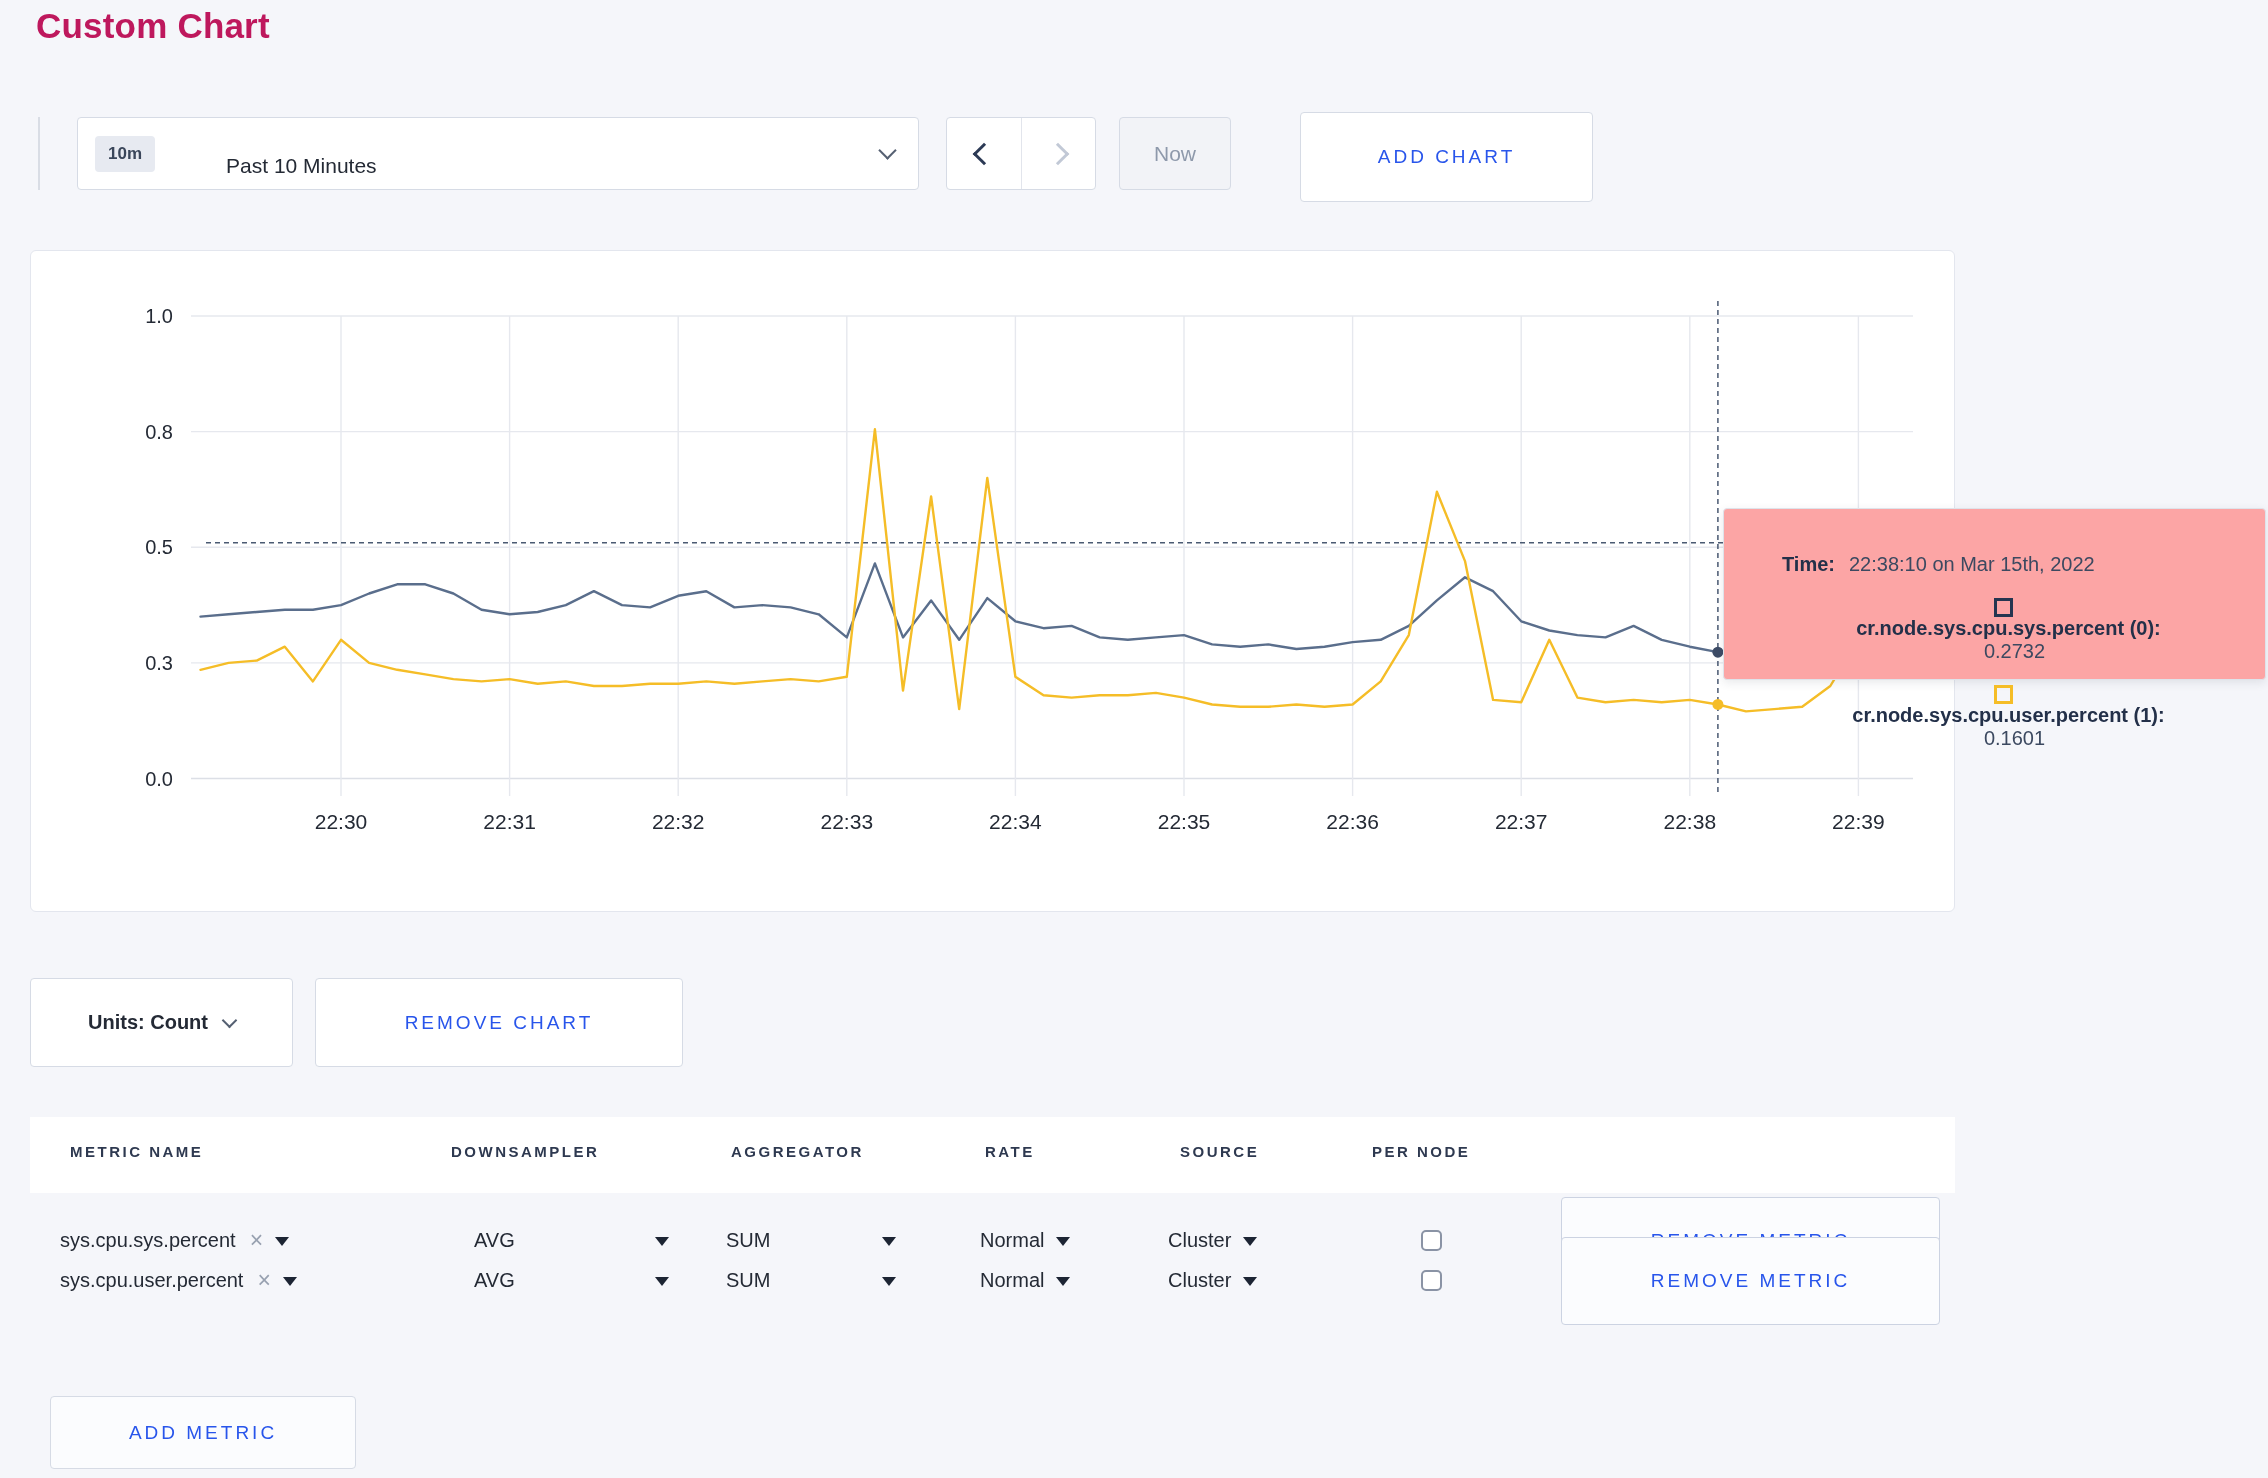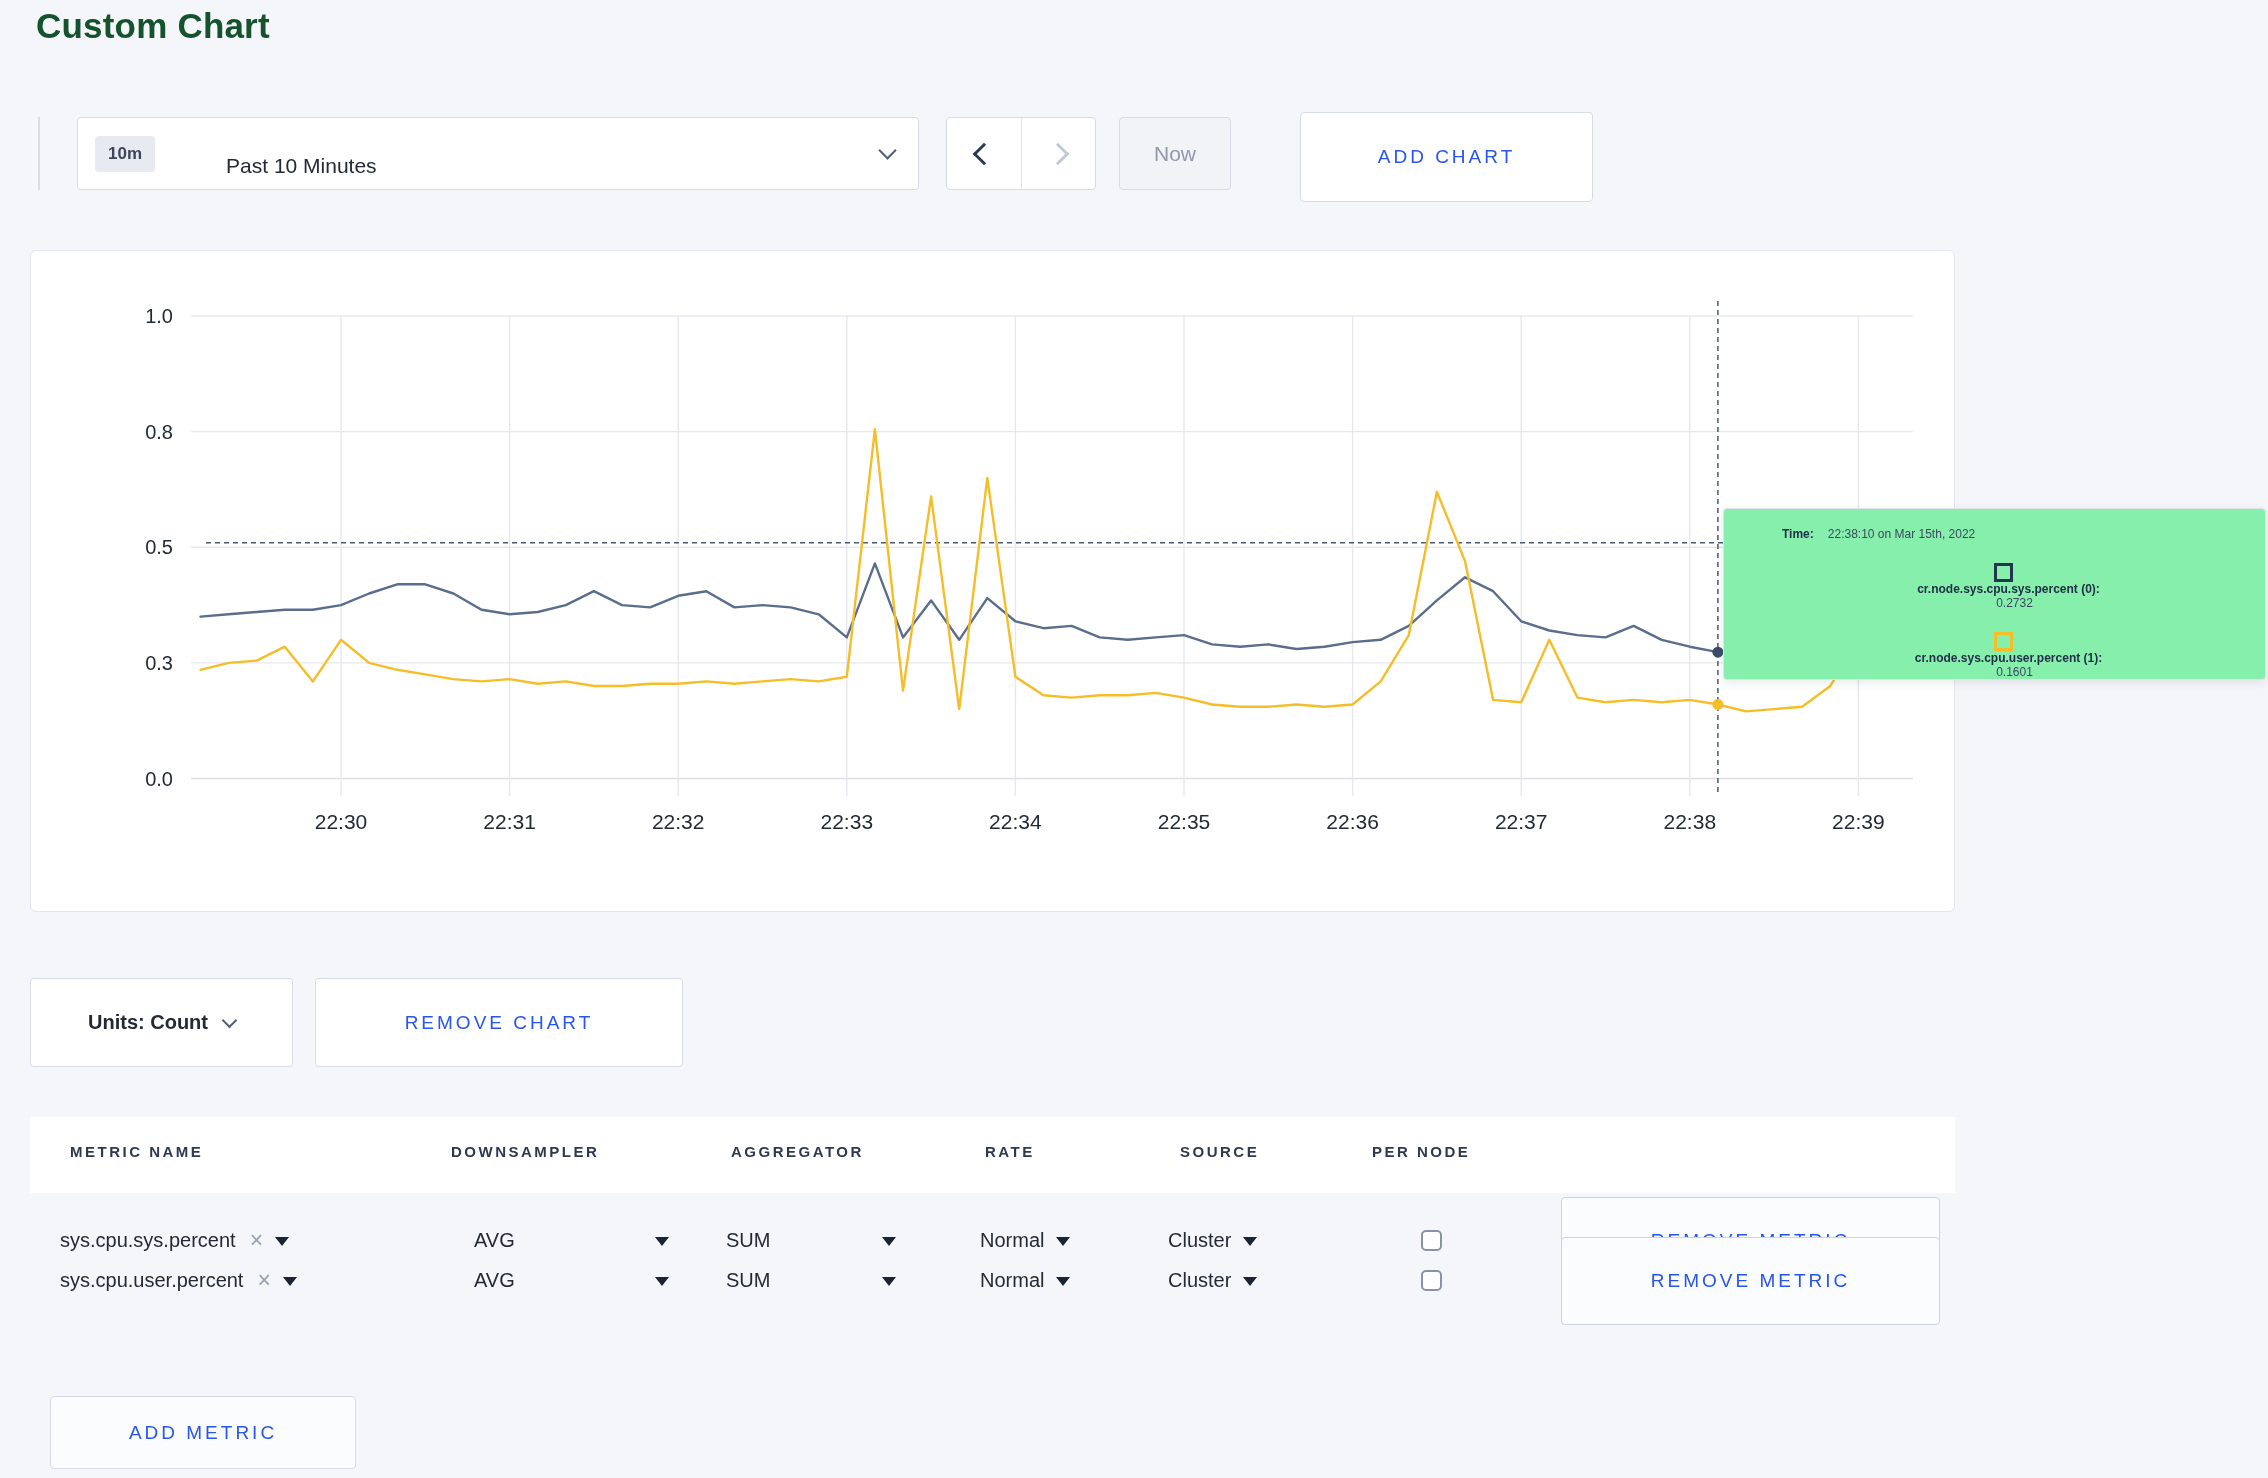--- a/index.html
+++ b/index.html
@@ -1,21 +1,21 @@
 <!DOCTYPE html>
 <html><head>
 <meta charset="utf-8">
 <style>
   html,body{margin:0;padding:0;background:#e9ebf0;}
   .app{position:relative;width:2268px;height:1478px;background:#f5f6fa;overflow:hidden;
        font-family:"Liberation Sans",sans-serif;color:#242a35;}
   .abs{position:absolute;}
 
   
-  .page-title{left:36px;top:6px;font-size:35px;font-weight:600;letter-spacing:.2px;color:#14532d;}
+  .page-title{left:36px;top:6px;font-size:35px;font-weight:600;letter-spacing:.2px;color:#be185d;}
 
   
   .toolbar-divider{left:38px;top:117px;width:2px;height:73px;background:#d9dde5;}
   .btn{background:#fff;border:1px solid #d6dbe5;border-radius:4px;box-sizing:border-box;
        display:flex;align-items:center;cursor:pointer;}
   .time-dropdown{left:77px;top:117px;width:842px;height:73px;padding:0 24px 0 17px;gap:45px;}
   .time-badge{background:#e7eaf1;color:#3a465a;font-weight:bold;font-size:17px;
               padding:8px 13px;border-radius:4px;}
   .time-label{margin-left:26px;font-size:21px;color:#242a35;margin-top:24px;}
   .chev-down{width:11px;height:11px;border-left:2px solid #556072;border-bottom:2px solid #556072;
@@ -30,23 +30,23 @@
            background:#f2f3f7;color:#8e99ab;font-size:21px;font-weight:500;}
   .blue-btn{color:#2855EB;font-size:19px;font-weight:500;letter-spacing:3px;justify-content:center;}
   .add-chart-btn{left:1300px;top:112px;width:293px;height:90px;}
 
   
   .chart-card{left:30px;top:250px;width:1925px;height:662px;background:#fff;
               border:1px solid #e3e6ee;border-radius:6px;box-sizing:border-box;}
   .chart-card svg{position:absolute;left:0;top:0;}
 
   
-  .tooltip{left:1723px;top:508px;width:543px;height:172px;background:#86efac;border:1px solid #dfe3ea;
+  .tooltip{left:1723px;top:508px;width:543px;height:172px;background:#fca5a5;border:1px solid #dfe3ea;
            border-radius:4px;box-shadow:0 3px 10px rgba(40,50,70,.10);z-index:5;box-sizing:border-box;
-           padding-top:18px;font-size:12px;}
+           padding-top:44px;font-size:20px;}
   .tt-time{margin-left:58px;display:flex;align-items:baseline;}
   .tt-time .lbl{font-weight:bold;color:#233049;}
   .tt-time .val{margin-left:14px;color:#3c4960;}
   .tt-entry{margin:22px 0 0 28px;display:flex;align-items:center;flex-direction:column;}
   .tt-sq{width:13px;height:13px;border:3px solid #000;margin-right:11px;flex:none;}
   .tt-entry .lbl{font-weight:bold;color:#233049;}
   .tt-entry .val{margin-left:12px;color:#3c4960;}
 
   
   .units-btn{left:30px;top:978px;width:263px;height:89px;justify-content:center;font-size:20px;font-weight:bold;}

